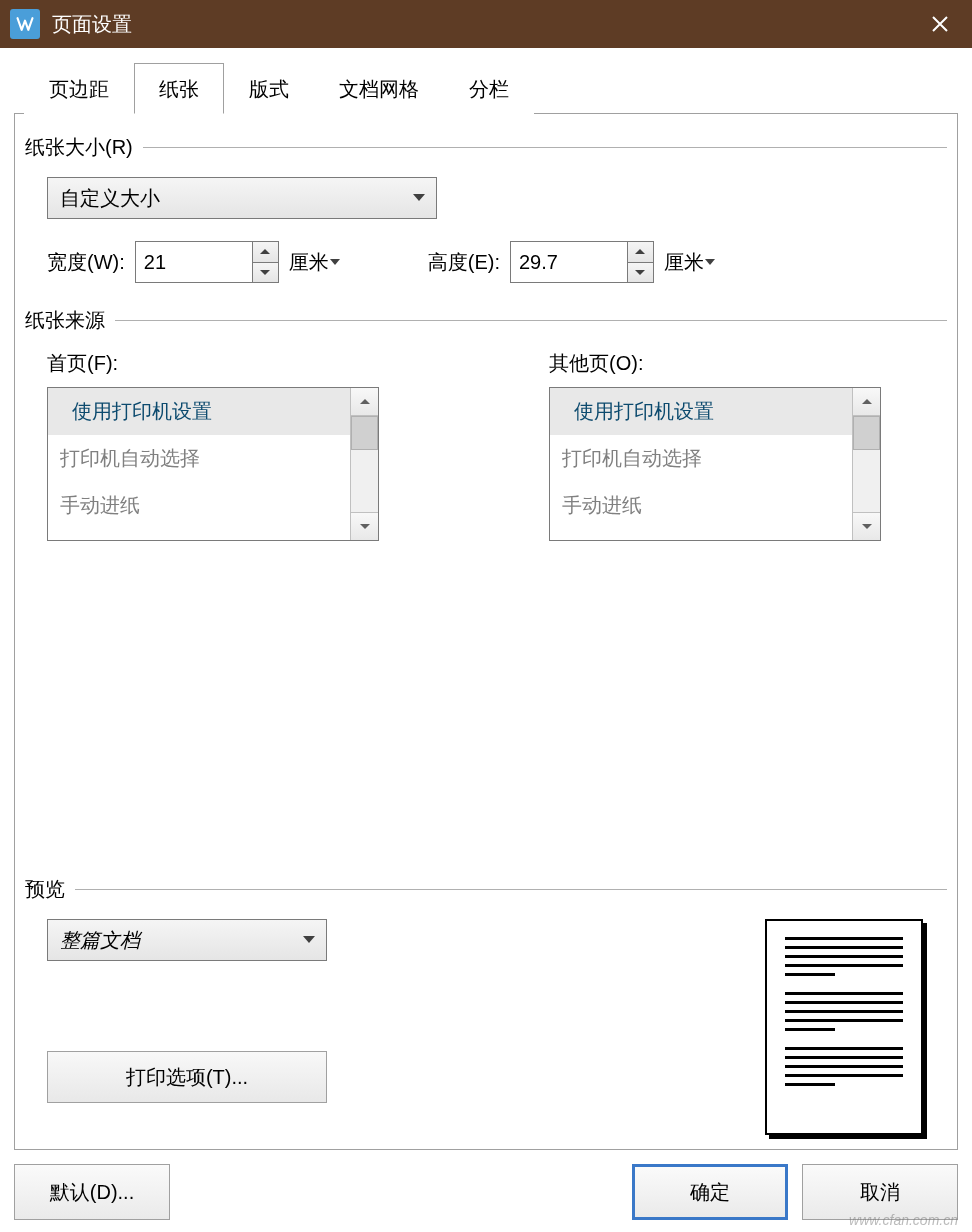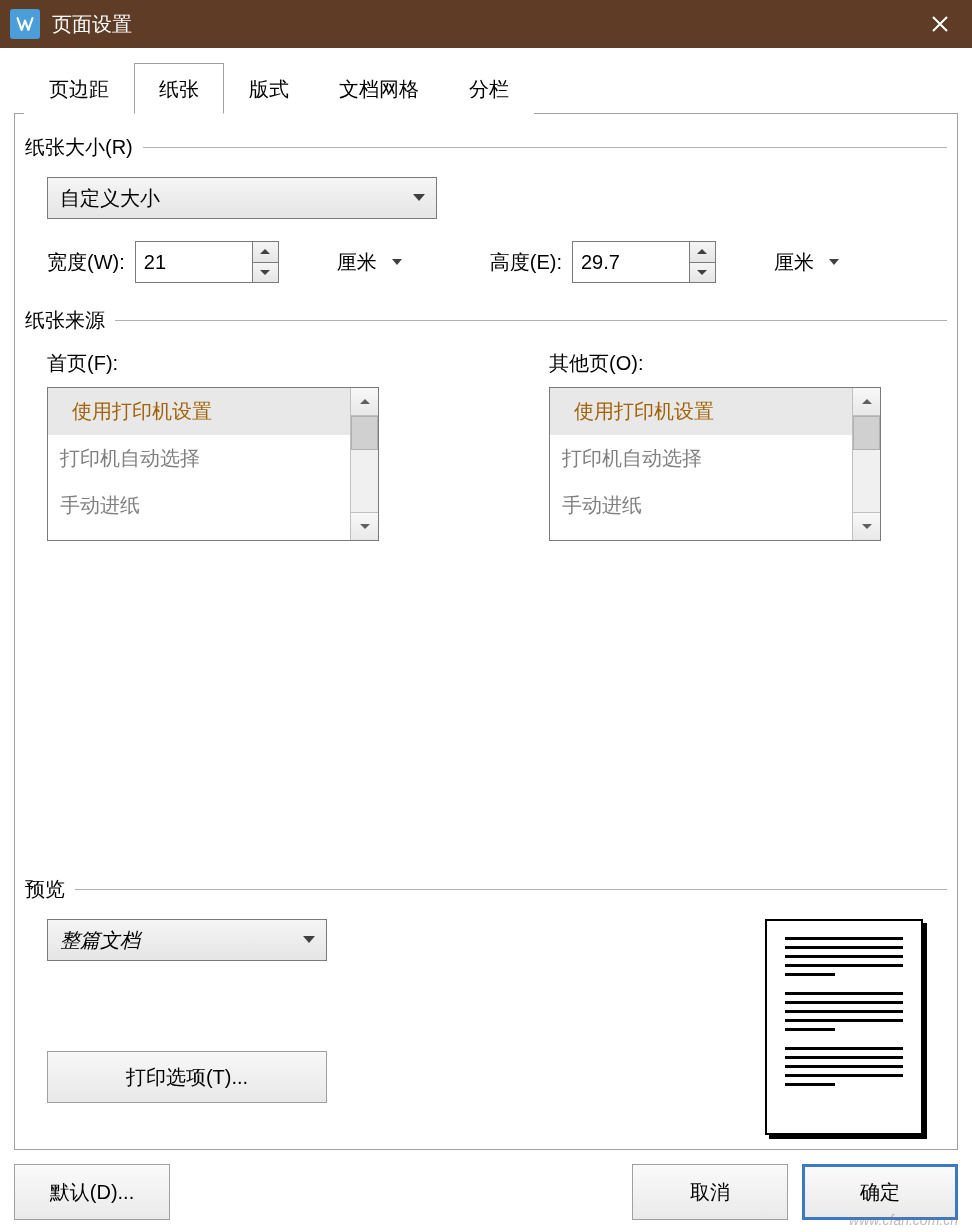--- a/index.html
+++ b/index.html
@@ -160,22 +160,21 @@
   cursor: pointer;
 }
 .spin-btn:first-child { border-bottom: 1px solid #7a7a7a; }
 .spin-btn svg { width: 10px; height: 7px; }
 
 .unit-combo {
   display: inline-flex;
   align-items: center;
   font-size: 20px;
   cursor: pointer;
-  gap: 15px;
-  margin-left: 48px;
+  gap: 1px;
 }
 .unit-combo svg { width: 10px; height: 8px; }
 
 .source-row {
   display: flex;
   gap: 170px;
   margin-bottom: 10px;
 }
 .source-col { display: flex; flex-direction: column; }
 .source-label { font-size: 20px; margin-bottom: 10px; }
@@ -187,21 +186,21 @@
 }
 .list-items { flex: 1; overflow: hidden; }
 .list-item {
   padding: 10px 12px;
   font-size: 20px;
   color: #808080;
   cursor: pointer;
 }
 .list-item.selected {
   background: #e8e8e8;
-  color: #a16207;
+  color: #0c4a6e;
   padding-left: 24px;
 }
 .scrollbar {
   width: 28px;
   border-left: 1px solid #c0c0c0;
   background: #f5f5f5;
   display: flex;
   flex-direction: column;
 }
 .sb-btn {
@@ -493,24 +492,24 @@
         </div>
       </div>
 
     </div>
 
     <div class="footer">
       <div class="btn">
         <span>默认(D)...</span>
       </div>
       <div class="footer-spacer"></div>
+      <div class="btn primary">
+        <span>确定</span>
+      </div>
       <div class="btn">
         <span>取消</span>
       </div>
-      <div class="btn primary">
-        <span>确定</span>
-      </div>
     </div>
 
   </div>
 
   <div class="watermark">www.cfan.com.cn</div>
 </div>
 
 </body></html>

